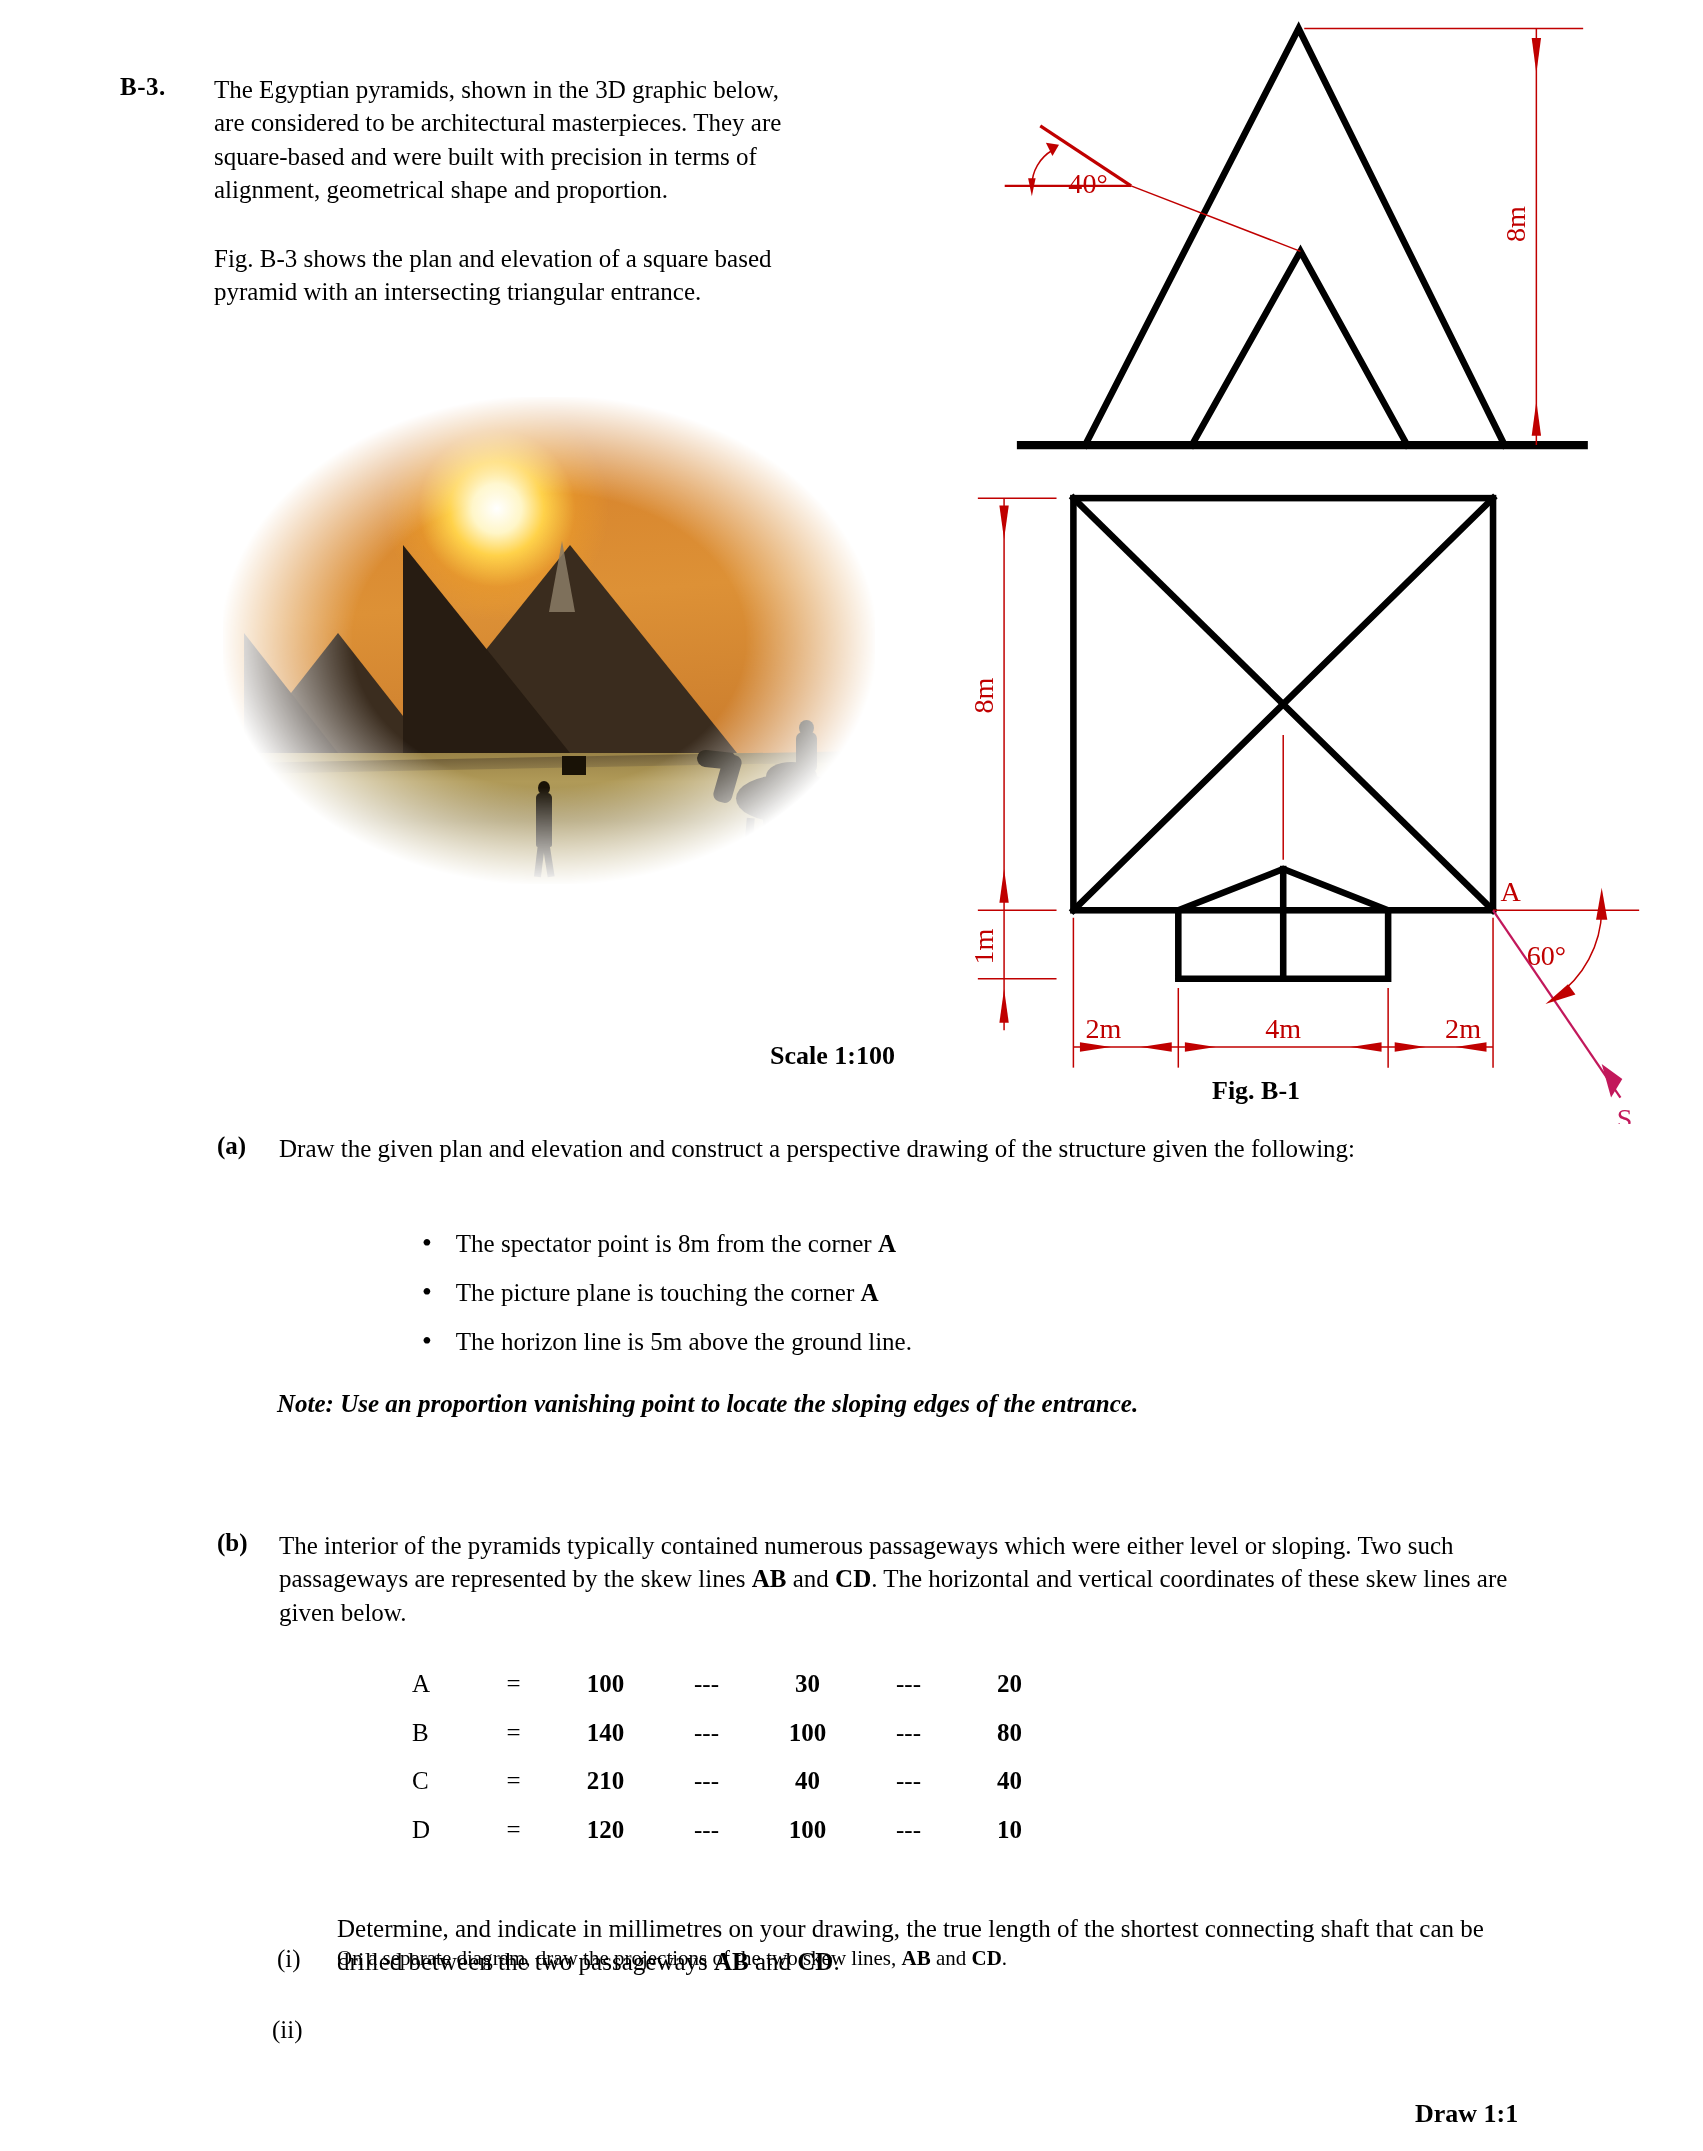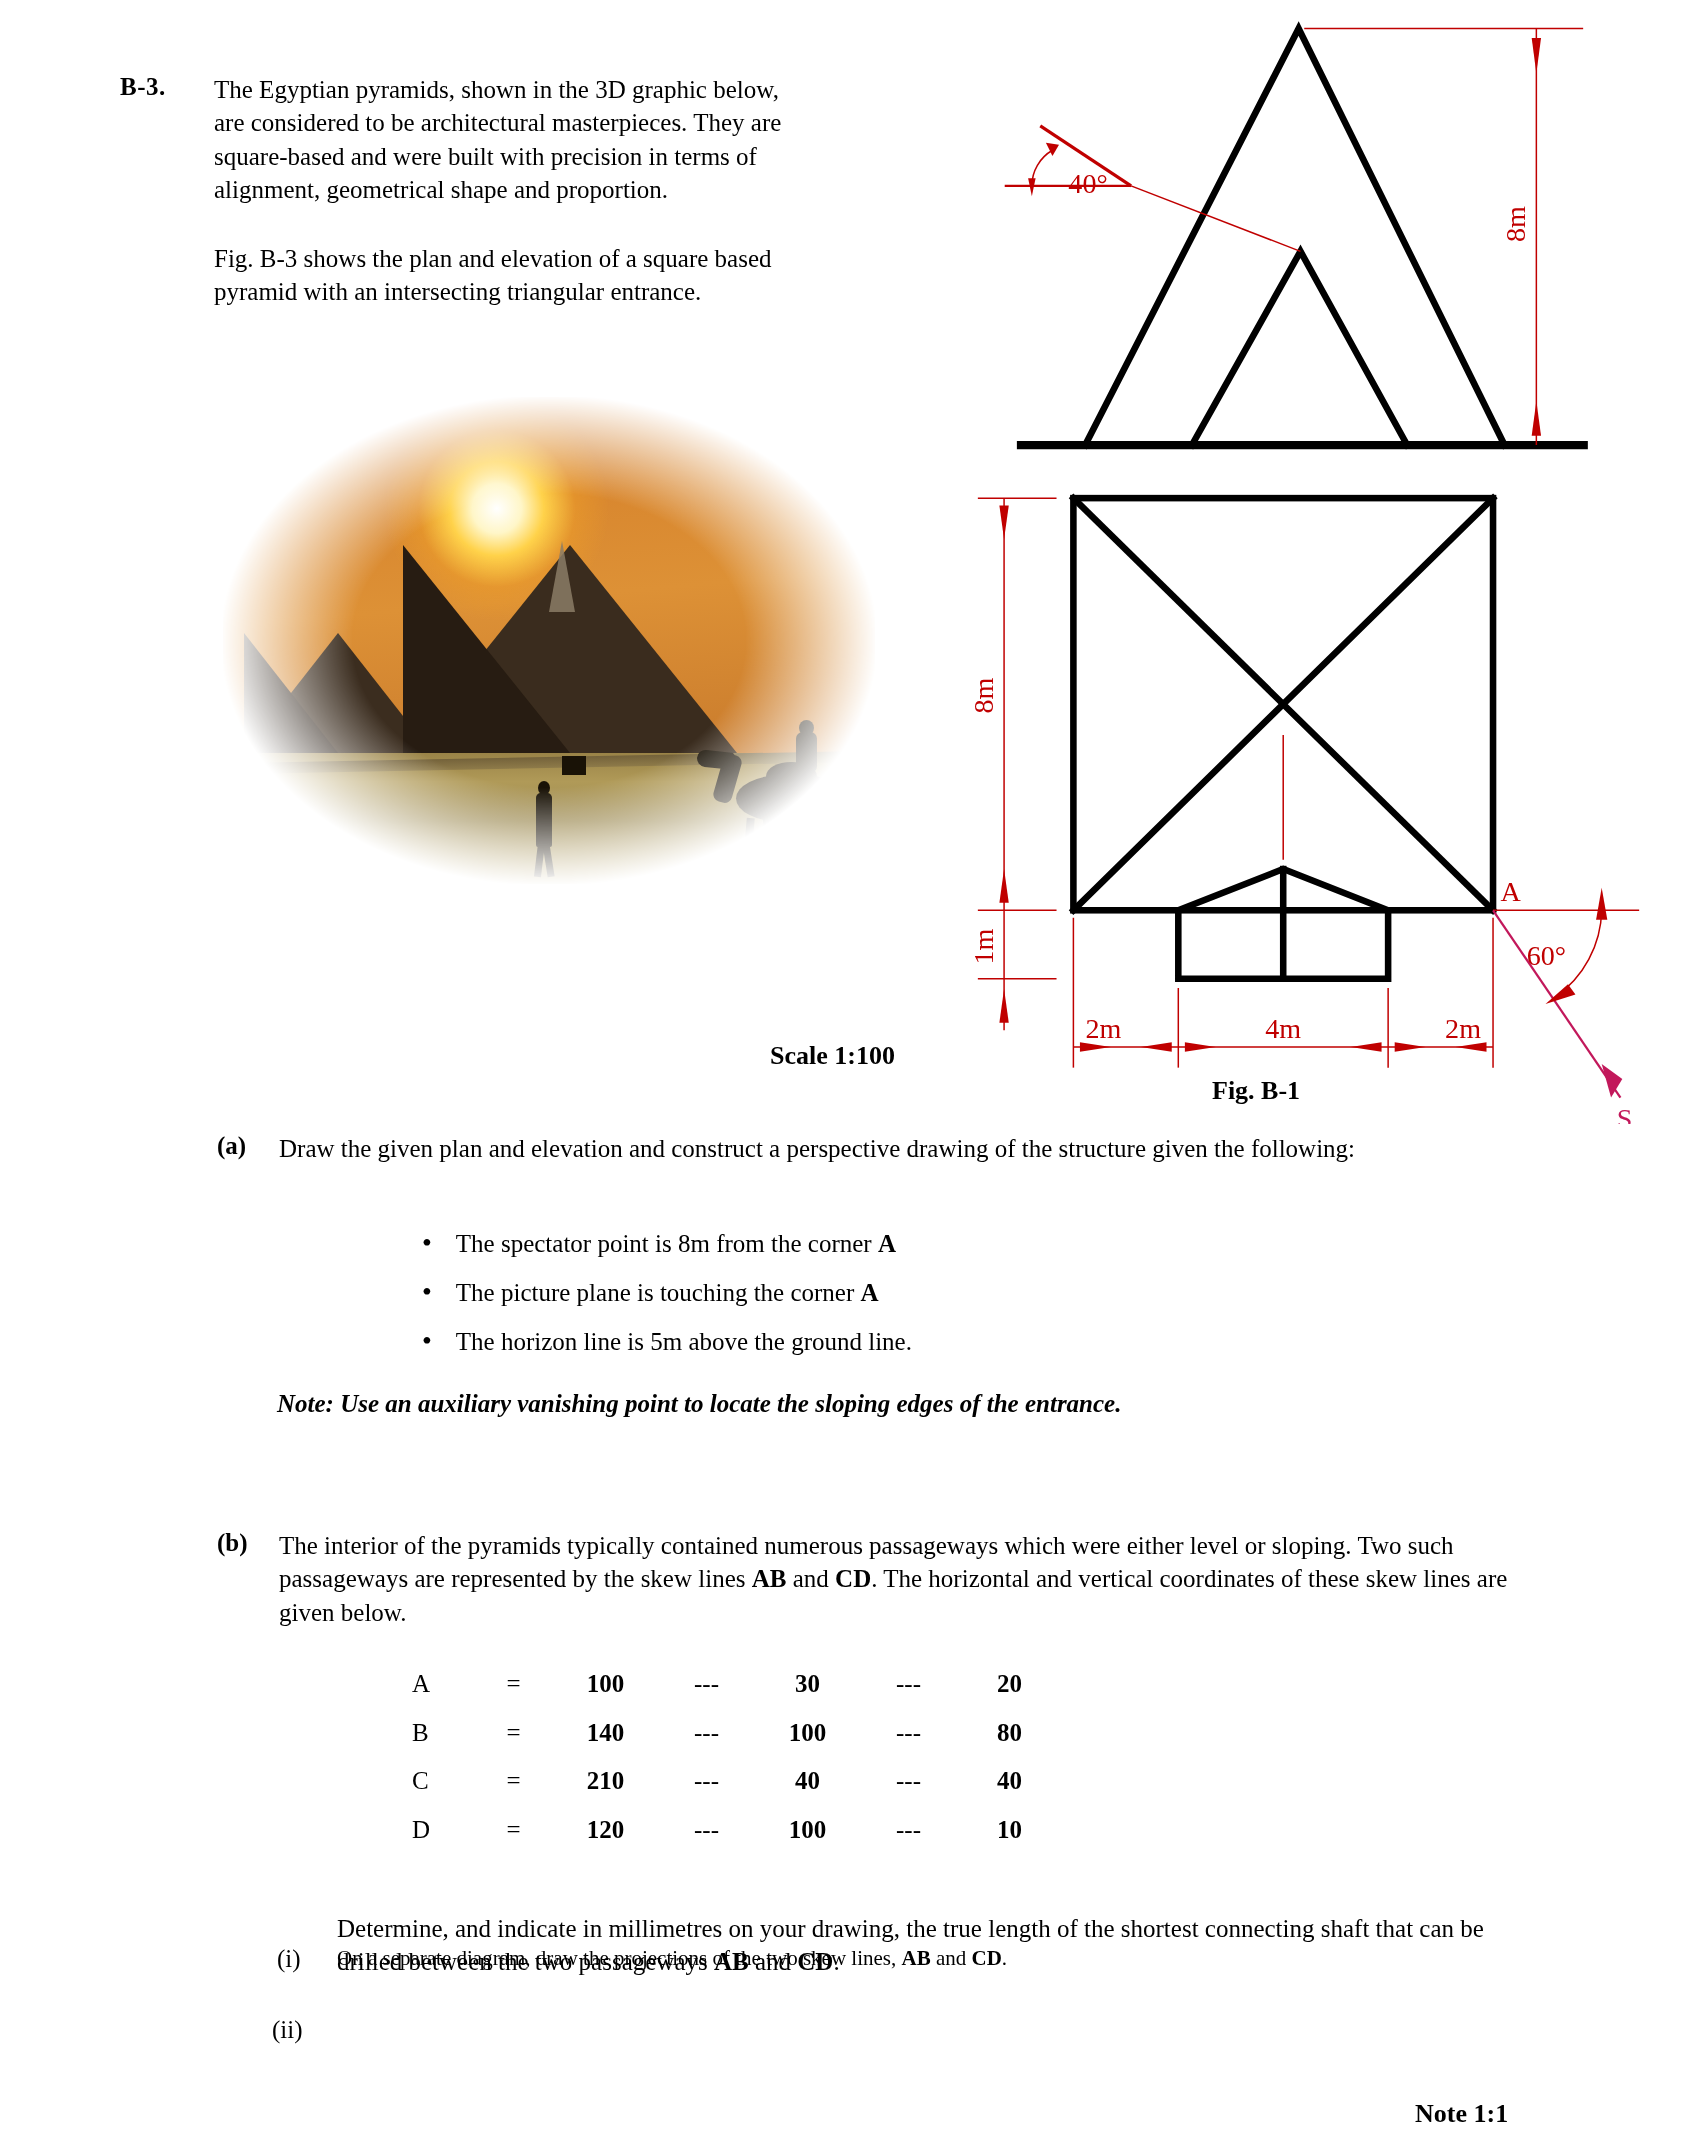--- a/index.html
+++ b/index.html
@@ -347,21 +347,21 @@
 </div>
 <div class="bullet-row" id="bullet-2">
   <span class="bullet-dot">•</span>
   <span>The picture plane is touching the corner <b>A</b></span>
 </div>
 <div class="bullet-row" id="bullet-3">
   <span class="bullet-dot">•</span>
   <span>The horizon line is 5m above the ground line.</span>
 </div>
 
-<div class="abs" id="note-line">Note: Use an auxiliary vanishing point to locate the sloping edges of the entrance.</div>
+<div class="abs" id="note-line">Note: Use an proportion vanishing point to locate the sloping edges of the entrance.</div>
 
 <div class="abs" id="b-marker">(b)</div>
 <div class="abs" id="b-text">The interior of the pyramids typically contained numerous passageways which were either level or sloping.  Two such passageways are represented by the skew lines <b>AB</b> and <b>CD</b>.  The horizontal and vertical coordinates of these skew lines are given below.</div>
 
 <table class="abs" id="coord-table">
   <tbody>
     <tr>
       <td class="c-pt">A</td>
       <td class="c-eq">=</td>
       <td class="c-v">100</td>
@@ -397,14 +397,14 @@
       <td class="c-d">---</td>
       <td class="c-v">10</td>
     </tr>
   </tbody>
 </table>
 
 <div class="abs" id="i-marker">(i)</div>
 <div class="abs" id="i-text">On a separate diagram, draw the projections of the two skew lines, <b>AB</b> and <b>CD</b>.</div>
 <div class="abs" id="ii-marker">(ii)</div>
 <div class="abs" id="ii-text">Determine, and indicate in millimetres on your drawing, the true length of the shortest connecting shaft that can be drilled between the two passageways <b>AB</b> and <b>CD</b>.</div>
-<div class="abs" id="scale11">Note 1:1</div>
+<div class="abs" id="scale11">Draw 1:1</div>
 
 
 </body></html>

